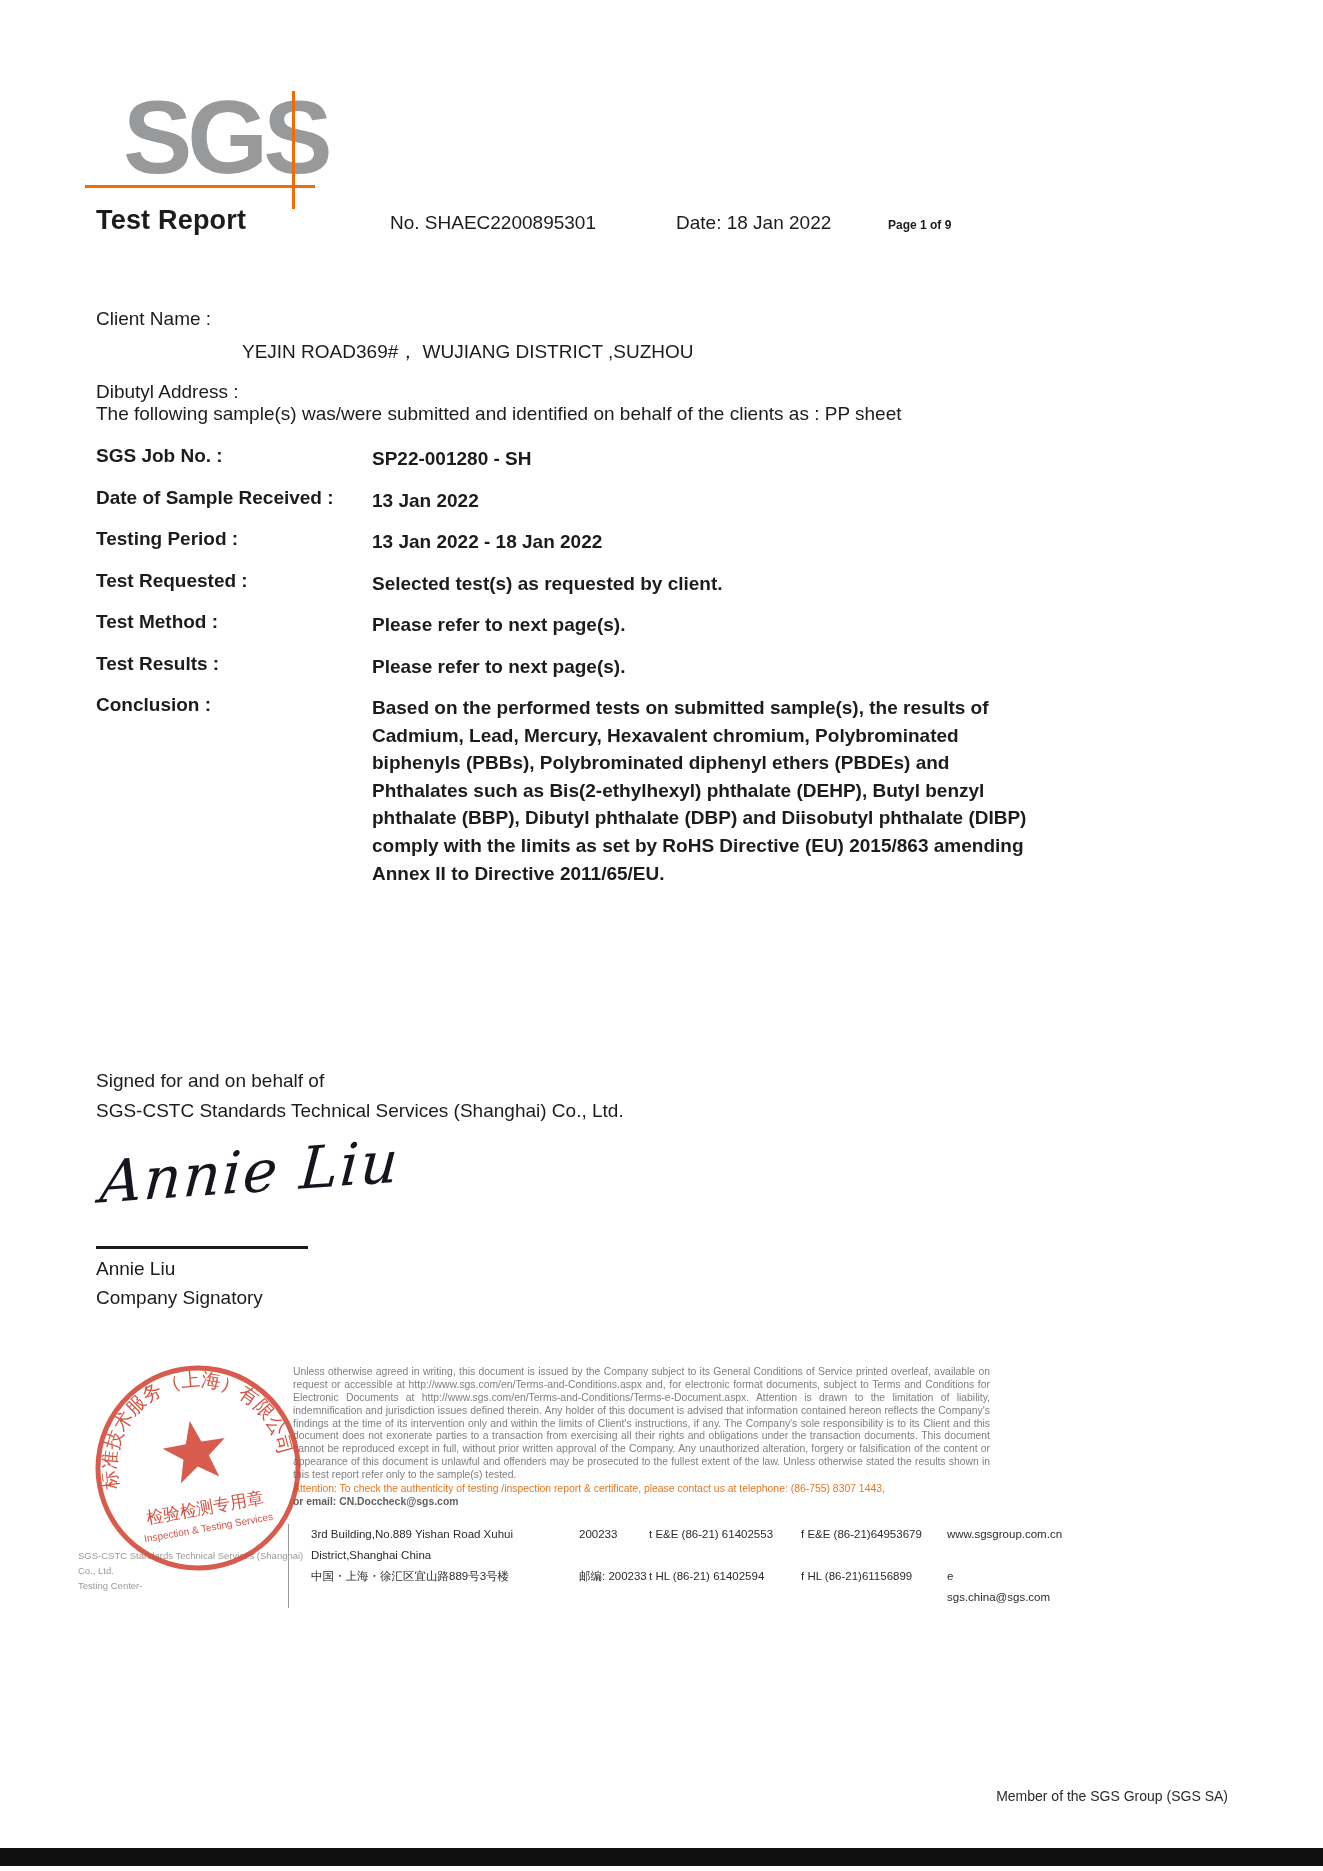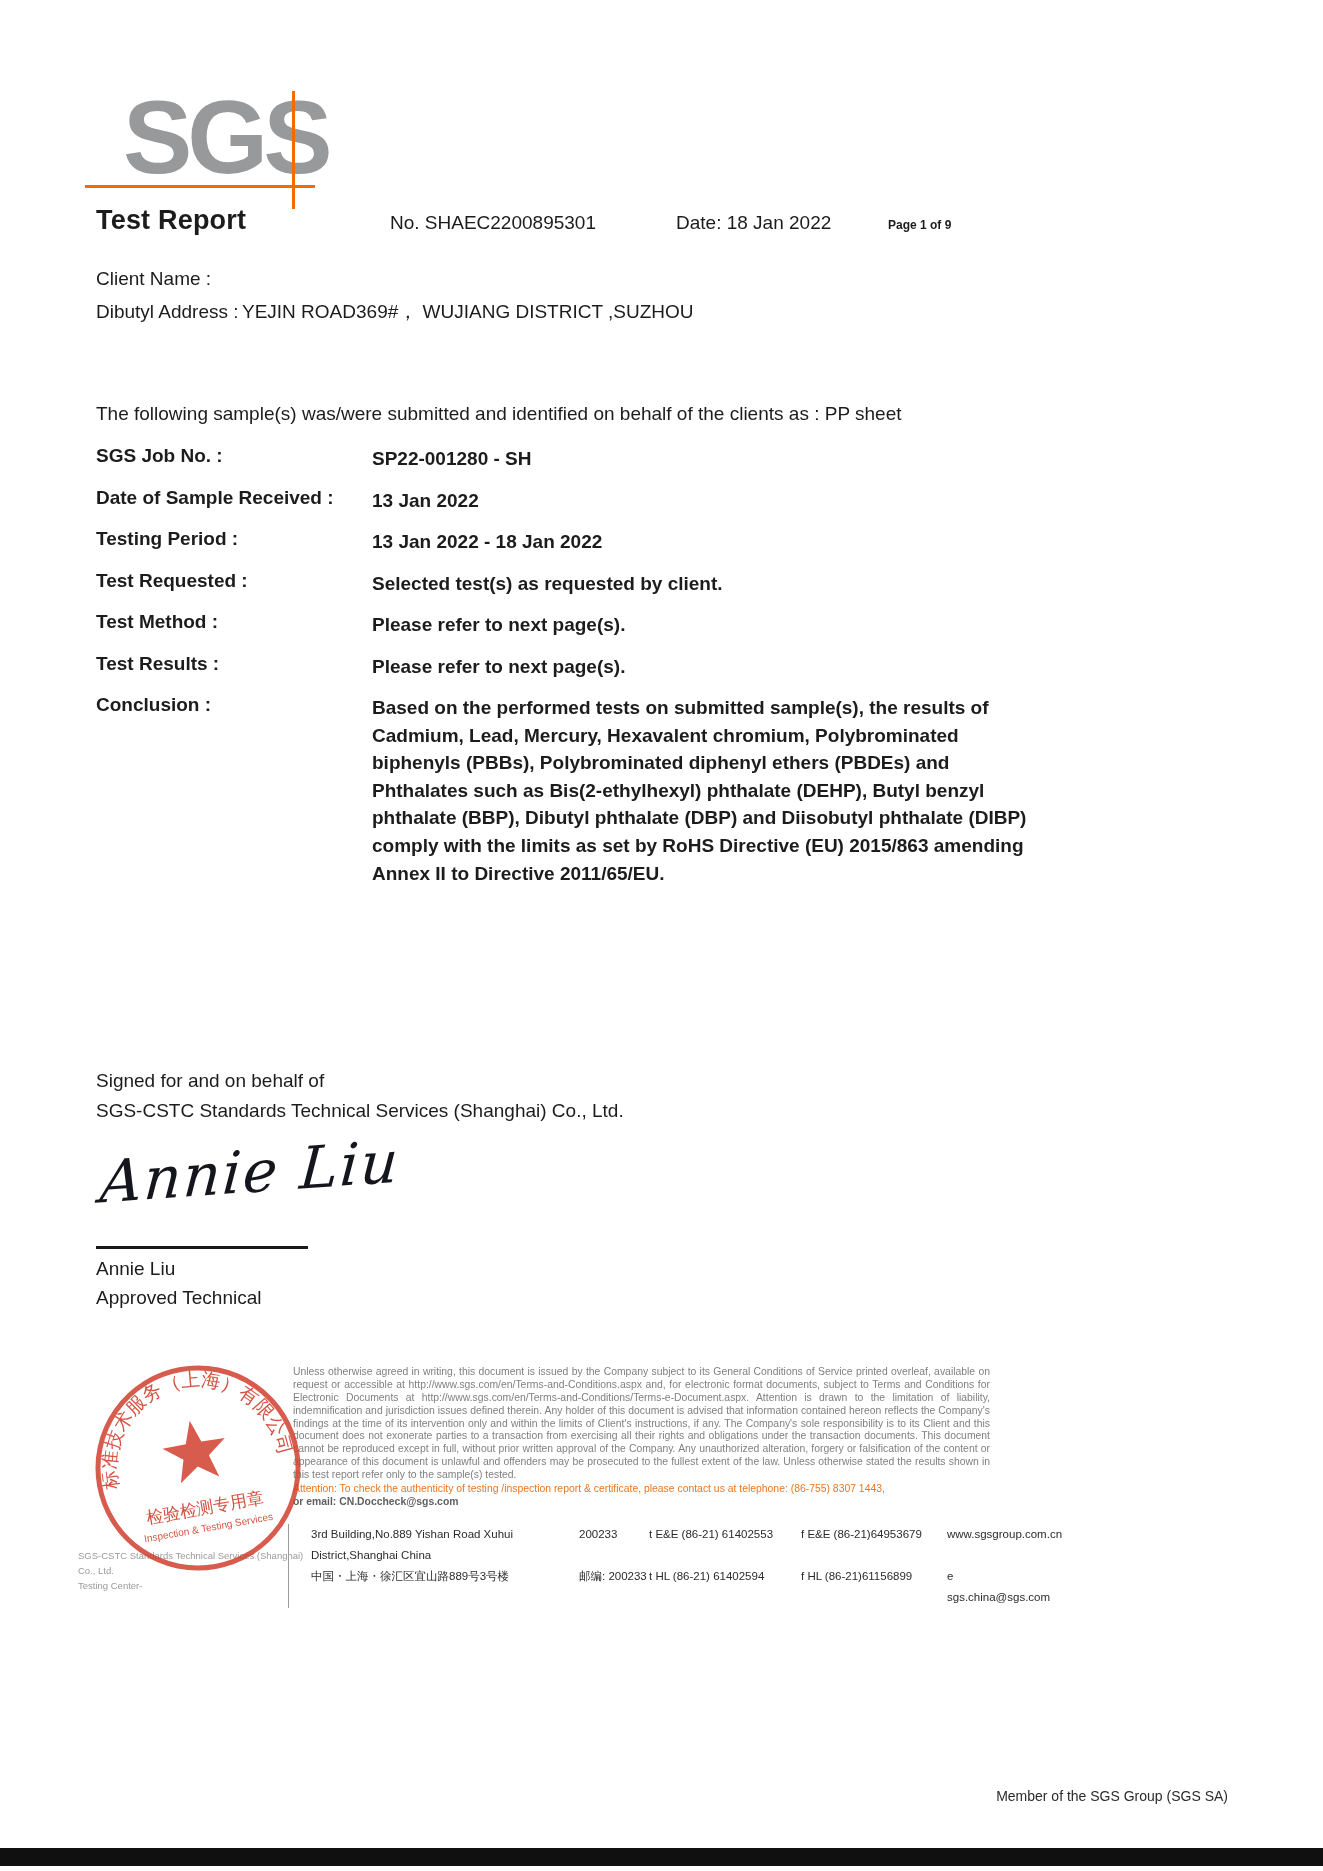--- a/index.html
+++ b/index.html
@@ -17,21 +17,21 @@
   
   .header-row { position:absolute; left:96px; right:95px; top:205px; display:flex; align-items:baseline; }
   .doc-title { width:294px; font-size:27px; font-weight:bold; letter-spacing:0.2px; }
   .report-no { width:286px; font-size:19px; }
   .report-date { width:212px; font-size:19px; }
   .page-info { flex:1; font-size:12px;font-weight:bold; }
 
   
   .client-block { position:absolute; left:96px; top:262px; font-size:19px; line-height:33px; }
   .client-row { display:flex; }
-  .client-label { width:132px; flex:0 0 auto; margin-right:0; }
+  .client-label { width:132px; flex:0 0 auto; margin-right:0;margin-top:40px; }
   .client-label.addr { width:146px; }
 
   
   .intro { position:absolute; left:96px; top:403px; right:180px; font-size:19px; }
   .fields { position:absolute; left:96px; top:445px; width:934px;font-weight:bold; }
   .field-row { display:flex; margin-bottom:14px; font-size:19px; }
   .field-label { flex:0 0 276px; }
   .field-value { flex:1; line-height:1.45; }
 
   
@@ -129,21 +129,21 @@
     </div>
   </div>
 
   <div class="sig-block">
     <div>Signed for and on behalf of</div>
     <div>SGS-CSTC Standards Technical Services (Shanghai) Co., Ltd.</div>
   </div>
   <div class="sig-hand">Annie Liu</div>
   <div class="sig-line"></div>
   <div class="sig-name">Annie Liu</div>
-  <div class="sig-title">Approved Technical</div>
+  <div class="sig-title">Company Signatory</div>
 
   <div class="stamp-captions">
     <div>SGS-CSTC Standards Technical Services (Shanghai) Co., Ltd.</div>
     <div>Testing Center-</div>
   </div>
 
   <div class="stamp">
     <svg width="212" height="212" viewBox="0 0 212 212">
       <circle cx="106" cy="106" r="100" fill="none" stroke="#d0402e" stroke-width="5" opacity="0.85"></circle>
       <defs>

